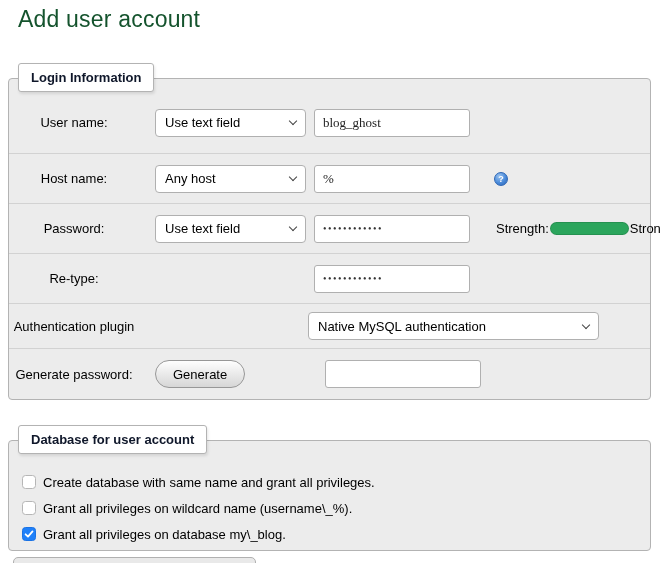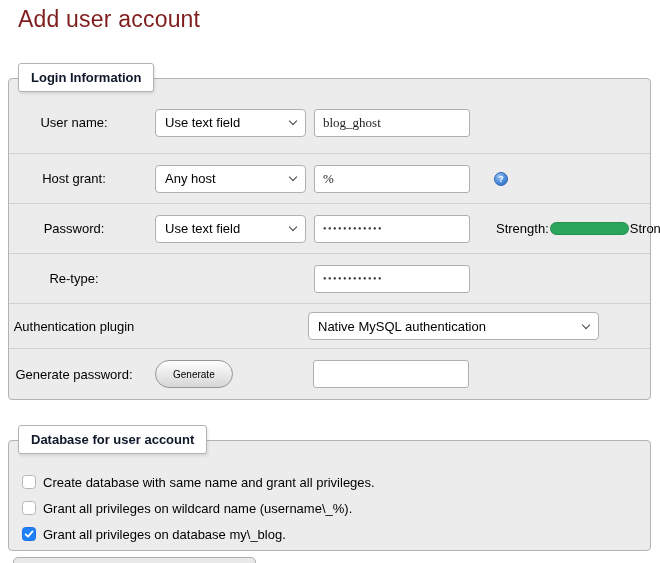--- a/index.html
+++ b/index.html
@@ -4,21 +4,21 @@
 <style>
   * { box-sizing: border-box; }
   html,body { margin:0; padding:0; }
   body {
     width:660px; height:563px; position:relative; overflow:hidden;
     background:#fff; color:#000;
     font-family:"Liberation Sans", sans-serif; font-size:13px;
   }
   .page-title {
     position:absolute; left:18px; top:6px; margin:0;
-    font-size:23px; font-weight:normal; color:#7f1d1d; letter-spacing:0.2px;
+    font-size:23px; font-weight:normal; color:#14532d; letter-spacing:0.2px;
   }
   .pma-fieldset {
     position:absolute; left:8px; width:643px;
     background:#ececec; border:1px solid #b3b3b3; border-radius:4px;
   }
   #fs-login { top:78px; height:322px; }
   #fs-db    { top:440px; height:111px; }
   .pma-legend {
     position:absolute; left:9px; top:-16px;
     background:#fff; border:1px solid #b3b3b3; border-radius:3px;
@@ -56,21 +56,21 @@
     background:radial-gradient(circle at 35% 28%, #9cc4ef, #4a8ada 55%, #2d66b5);
     border:1px solid #2d66b5;
     color:#fff; font-size:9px; font-weight:bold;
     display:flex; align-items:center; justify-content:center; cursor:pointer;
   }
   .strength-wrap { display:flex; align-items:center; margin-left:26px; }
   .strength-meter { width:79px; height:13px; border-radius:7px; margin:0 1px; border:1px solid rgba(0,0,0,0.12); }
   .gen-btn {
     height:28px; margin-left:8px; padding:0 17px; flex:none;
     background:linear-gradient(#fefefe, #d6d6d6); border:1px solid #979797; border-radius:14px;
-    font-family:"Liberation Sans", sans-serif; font-size:10px; color:#000; cursor:pointer;
+    font-family:"Liberation Sans", sans-serif; font-size:13px; color:#000; cursor:pointer;
   }
   .gen-btn + input.text { margin-left:80px; }
   #fs-db .fs-body { padding-top:28px; }
   .cbrow { display:flex; align-items:center; height:26px; padding-left:13px; }
   .checkbox {
     width:14px; height:14px; flex:none; border-radius:3.5px;
     background:#fff; border:1px solid #b6b6b6; cursor:pointer;
     display:flex; align-items:center; justify-content:center;
   }
   .checkbox svg { display:none; }
@@ -94,21 +94,21 @@
     <div class="frow first">
       <div class="lbl">User name:</div>
       <div class="mac-select">
         <span>Use text field</span>
         <span class="chev"></span>
       </div>
       <input class="text" type="text" value="blog_ghost" style="">
     </div>
 
     <div class="frow">
-      <div class="lbl">Host grant:</div>
+      <div class="lbl">Host name:</div>
       <div class="mac-select">
         <span>Any host</span>
         <span class="chev"></span>
       </div>
       <input class="text" type="text" value="%" style="">
       <div class="help-icon">?</div>
     </div>
 
     <div class="frow">
       <div class="lbl">Password:</div>

